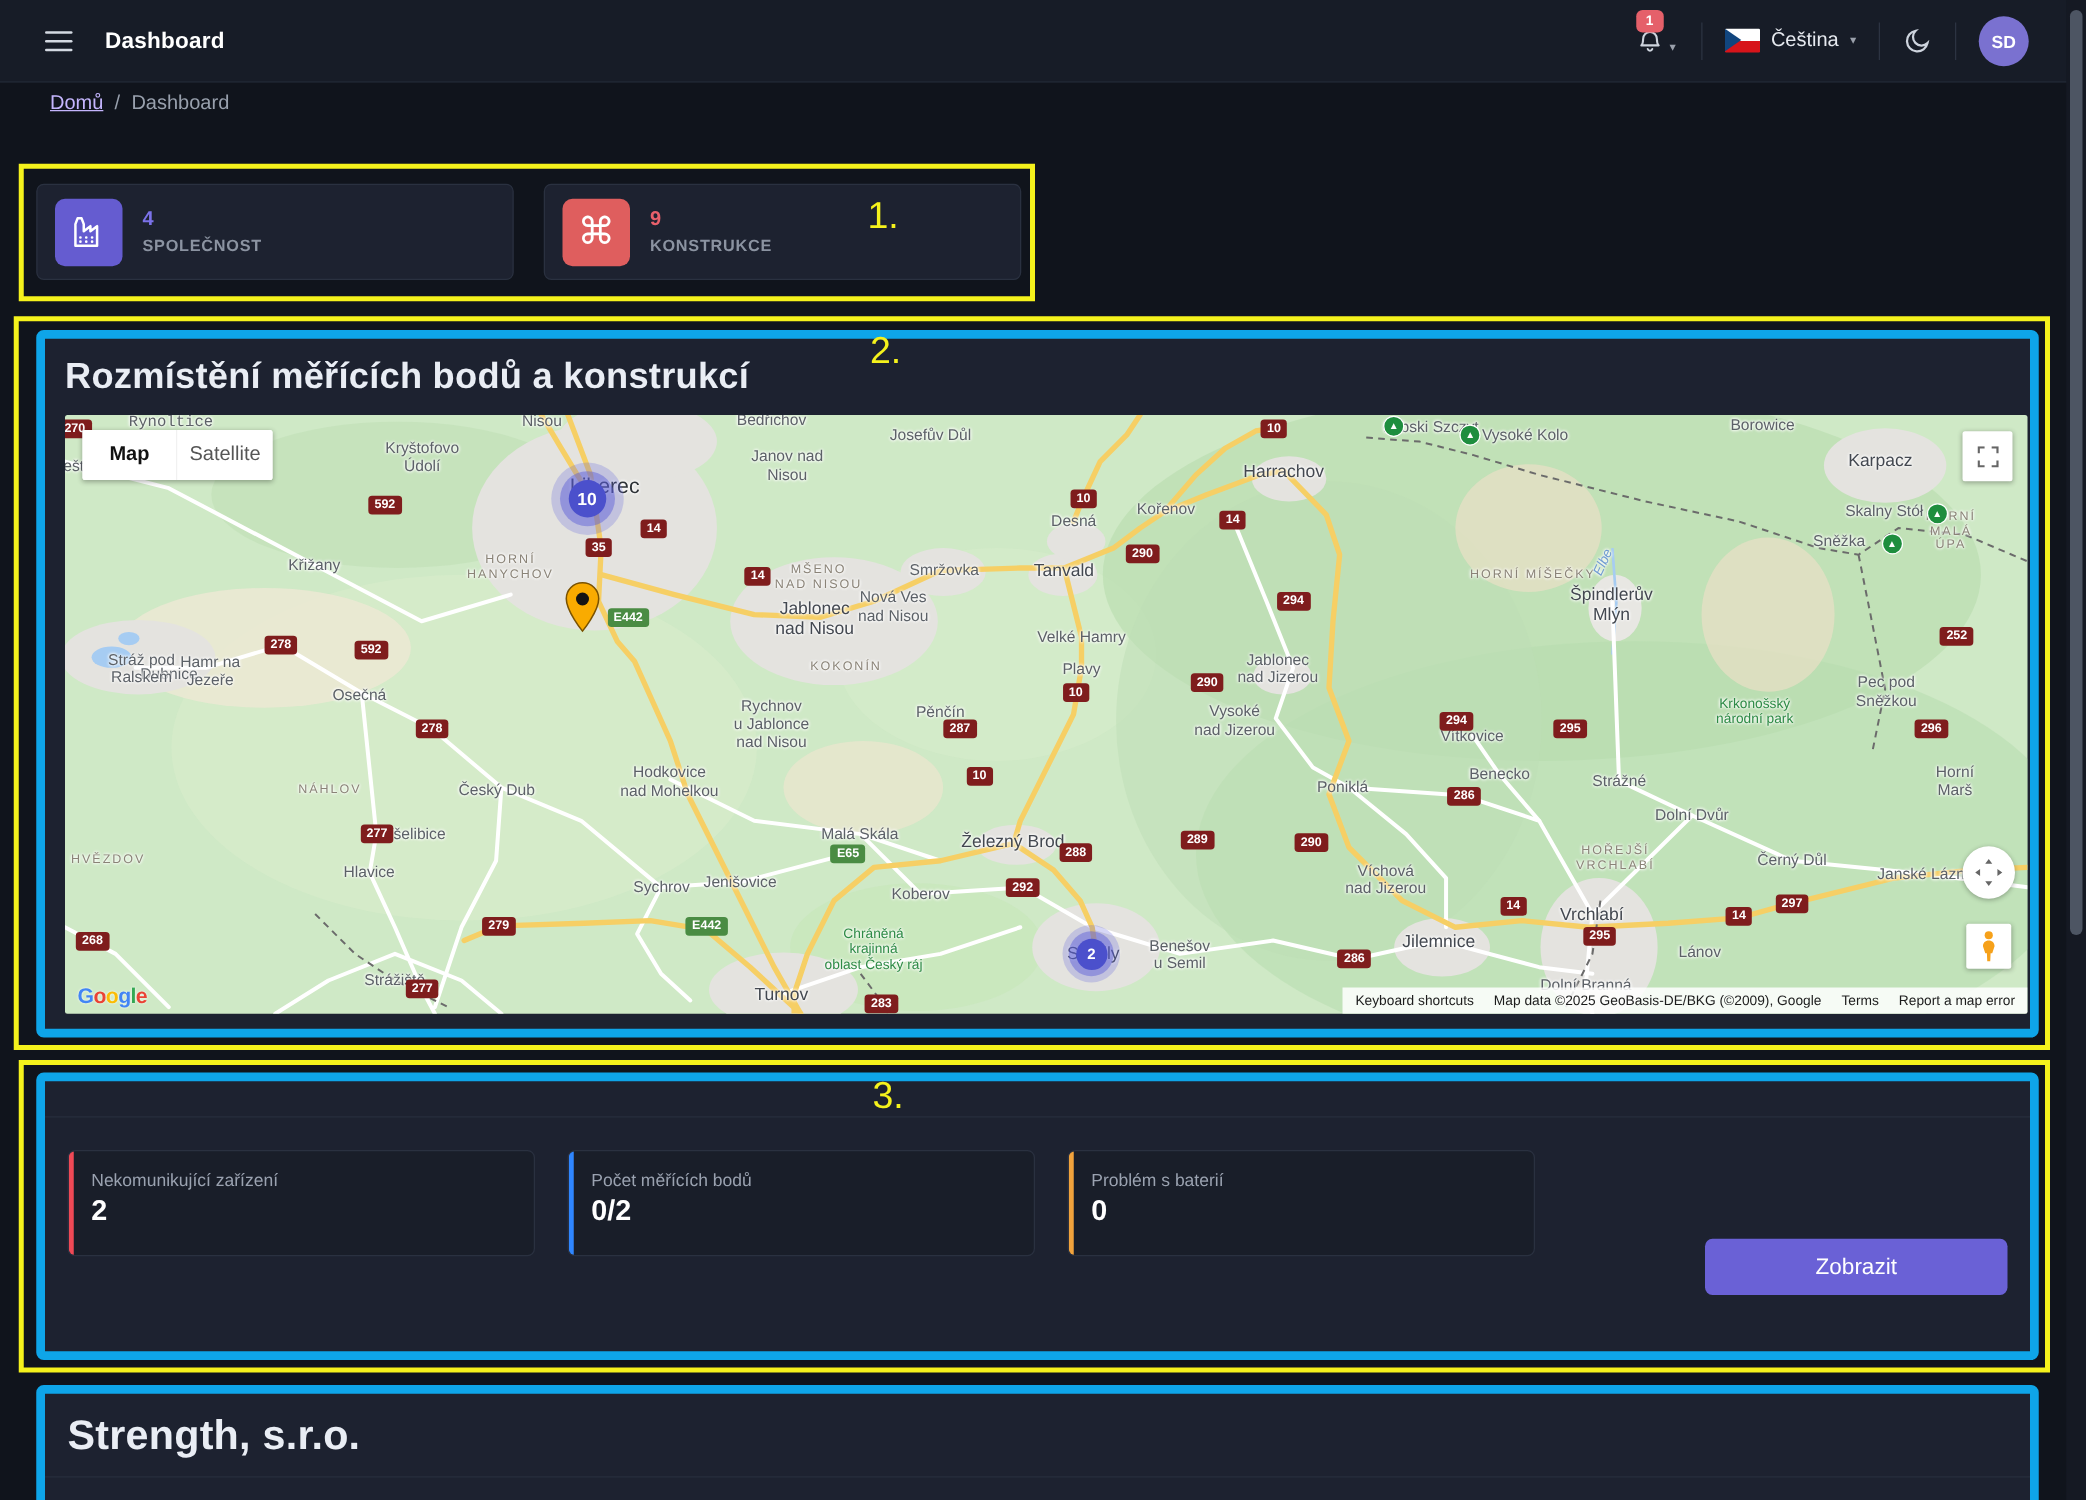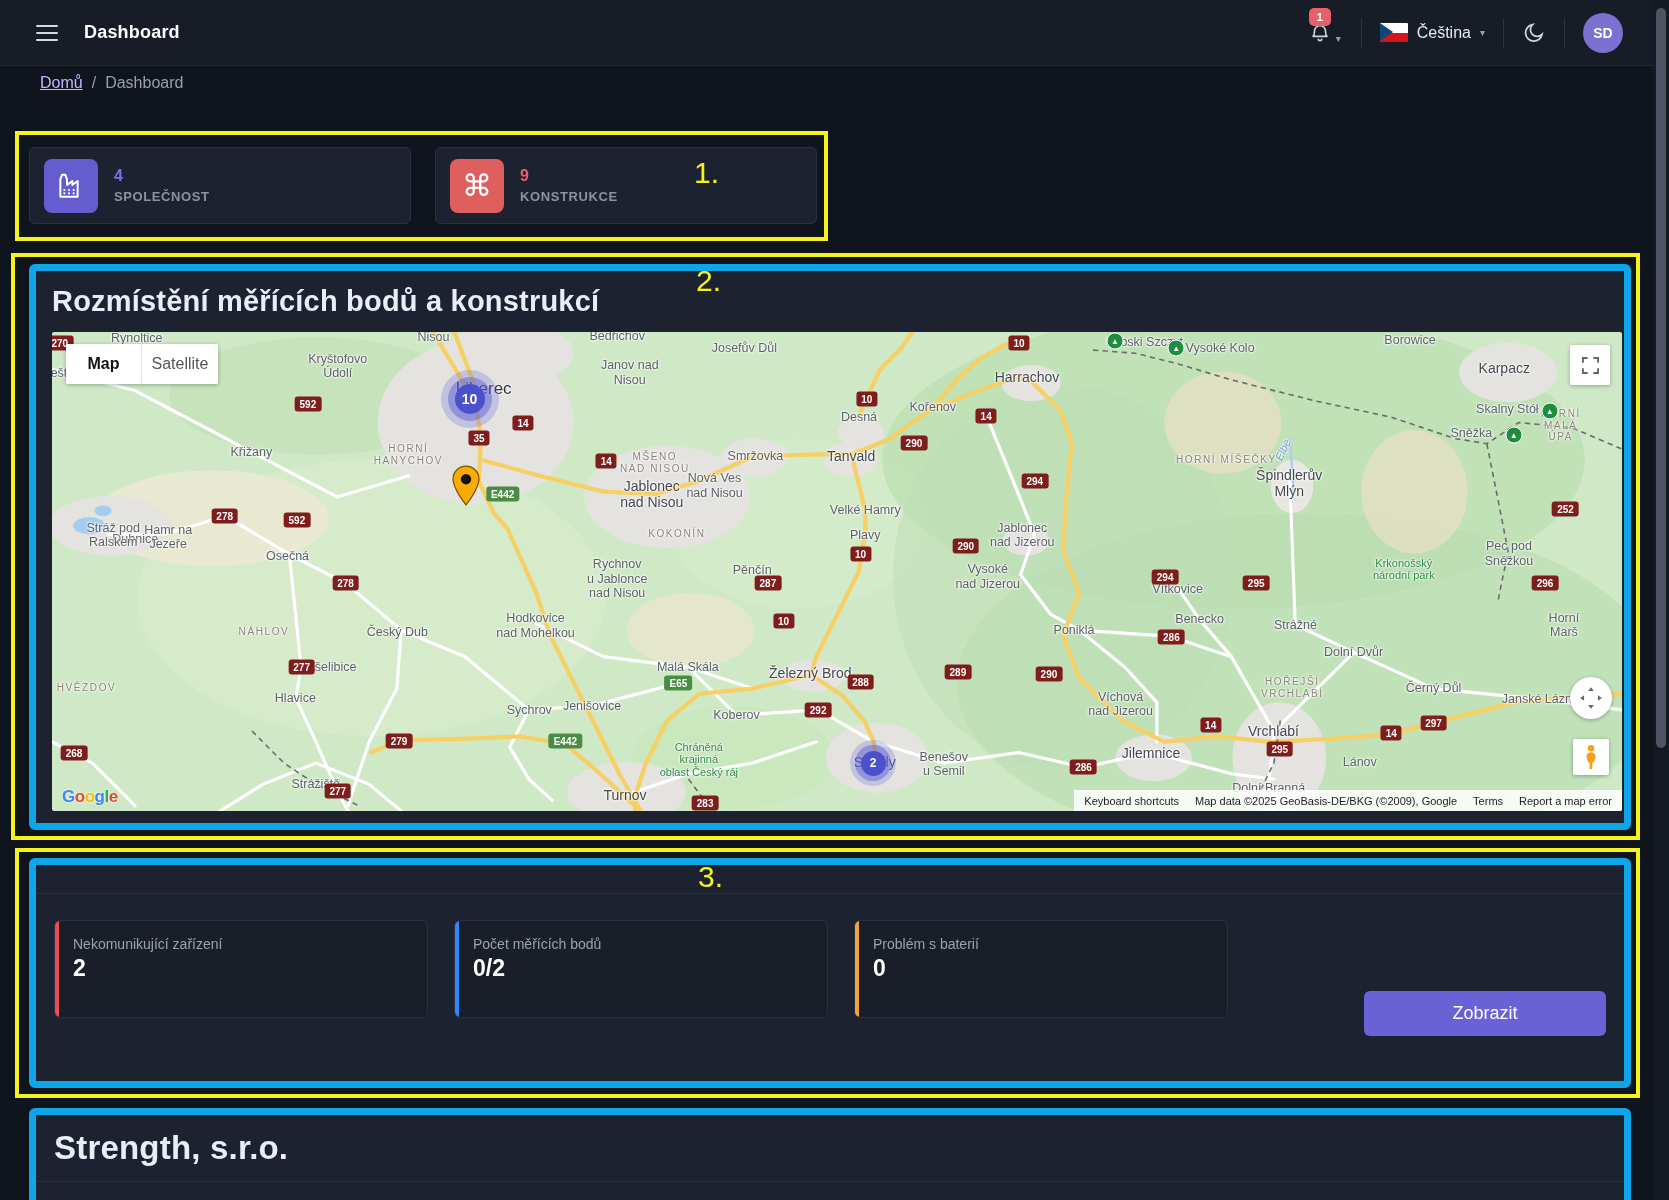--- a/index.html
+++ b/index.html
@@ -50,21 +50,21 @@
   
   .panel{position:absolute;background:var(--panel);border:7px solid #0ea5e9;border-radius:6px;z-index:1}
   .panel-map{left:29px;top:264px;width:1602px;height:566px;padding:14px 16px}
   .panel-title{color:#e9edf4;font-size:29px;font-weight:bold;letter-spacing:.2px}
   .panel-semily{left:29px;top:858px;width:1602px;height:230px;padding:14px 18px}
   .panel-semily .panel-title,.panel-strength .panel-title{font-size:33px}
   .h-div{height:1px;background:#272e3d;margin:14px -18px 0 -18px}
   .panel-strength{left:29px;top:1108px;width:1602px;height:120px;padding:14px 18px}
 
   .stat-row{display:flex;gap:26px;margin-top:26px;align-items:center}
-  .stat-card{width:374px;height:98px;background:var(--card);border:1px solid #2a3140;border-radius:6px;
+  .stat-card{width:374px;height:85px;background:var(--card);border:1px solid #2a3140;border-radius:6px;
     padding:15px 16px 0 18px;position:relative;overflow:hidden}
   .stat-card:before{content:"";position:absolute;left:0;top:0;bottom:0;width:4px;background:var(--acc)}
   .stat-card.red{--acc:#ef4956}.stat-card.blue{--acc:#2f86ff}.stat-card.orange{--acc:#f1a33c}
   .stat-label{color:#9aa2b0;font-size:14px}
   .stat-value{color:#fff;font-size:23px;font-weight:bold;margin-top:3px}
   .show-btn{position:absolute;right:18px;top:126px;width:242px;height:45px;background:var(--purple);border:none;
     border-radius:6px;color:#fff;font-size:18px;cursor:pointer}
 
   
   .map{position:relative;width:1570px;height:479px;margin-top:14px;background:#cfe9c6;overflow:hidden;border-radius:2px}
@@ -264,21 +264,21 @@
         <g stroke="#6b6b6b" stroke-width="1.5" fill="none" stroke-dasharray="5 4">
           <path d="M978,17 L1018,20 1058,30 1108,45 1188,65 1258,80 1318,100 1348,105 1378,85 1428,90 1475,110"></path>
           <path d="M1348,105 L1358,155 1368,206 1358,255"></path>
           <path d="M188,375 L218,405 248,425 288,445"></path>
           <path d="M1154,365 L1148,405 1128,445"></path>
           <path d="M598,420 L613,440 618,450"></path>
         </g>
       </svg>
 
       <div class="map-overlays" id="map-overlays">
-          <div class="ml t" style="left: 5.4%; top: 1.2%;">Rynoltice</div>
+          <div class="ml t" style="left: 5.4%; top: 1.2%; font-family: Liberation Mono, monospace;">Rynoltice</div>
           <div class="ml t" style="left: 24.3%; top: 1%;">Nisou</div>
           <div class="ml t" style="left: 36%; top: 0.8%;">Bedřichov</div>
           <div class="ml t" style="left: 44.1%; top: 3.3%;">Josefův Důl</div>
           <div class="ml t" style="left: 36.8%; top: 8.4%;">Janov nad
 Nisou</div>
           <div class="ml t" style="left: 69.6%; top: 2%;">Łabski Szczyt</div>
           <div class="ml t" style="left: 74.4%; top: 3.4%;">Vysoké Kolo</div>
           <div class="ml t" style="left: 86.5%; top: 1.6%;">Borowice</div>
           <div class="ml m" style="left: 92.5%; top: 7.6%;">Karpacz</div>
           <div class="ml t" style="left: 92.7%; top: 16%;">Skalny Stół</div>
@@ -345,21 +345,21 @@
           <div class="ml t" style="left: 73.1%; top: 60%;">Benecko</div>
           <div class="ml t" style="left: 65.1%; top: 62.2%;">Poniklá</div>
           <div class="ml t" style="left: 79.2%; top: 61.1%;">Strážné</div>
           <div class="ml t" style="left: 82.9%; top: 66.9%;">Dolní Dvůr</div>
           <div class="ml t" style="left: 96.3%; top: 61.1%;">Horní Marš</div>
           <div class="ml t" style="left: 92.8%; top: 46.2%; text-align: center;">Pec pod
 Sněžkou</div>
           <div class="ml m" style="left: 78.8%; top: 31.6%;">Špindlerův
 Mlýn</div>
           <div class="ml a" style="left: 74.8%; top: 26.7%;">Horní Míšečky</div>
-          <div class="ml t" style="left: 67.3%; top: 77.6%; margin-left: 12px;">Víchová
+          <div class="ml t" style="left: 67.3%; top: 77.6%;">Víchová
 nad Jizerou</div>
           <div class="ml m" style="left: 77.8%; top: 83.3%;">Vrchlabí</div>
           <div class="ml m" style="left: 70%; top: 87.8%;">Jilemnice</div>
           <div class="ml t" style="left: 83.3%; top: 81.1%; margin-top: 42px;">Lánov</div>
           <div class="ml t" style="left: 94.8%; top: 76.7%;">Janské Lázně</div>
           <div class="ml t" style="left: 88%; top: 74.4%;">Černý Důl</div>
           <div class="ml a" style="left: 79%; top: 74.2%;">Hořejší
 Vrchlabí</div>
           <div class="ml t" style="left: 77.5%; top: 95.1%;">Dolní Branná</div>
           <div class="ml t" style="left: 1%; top: 8.5%;">eštědí</div>

